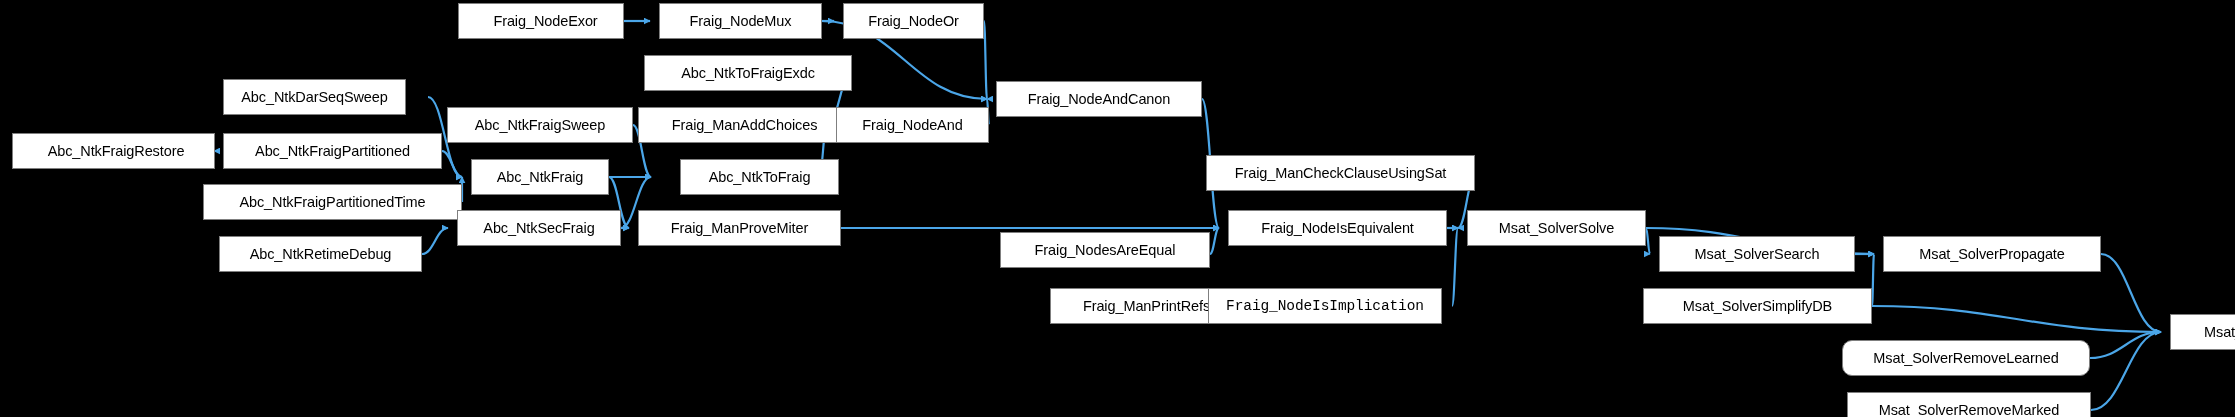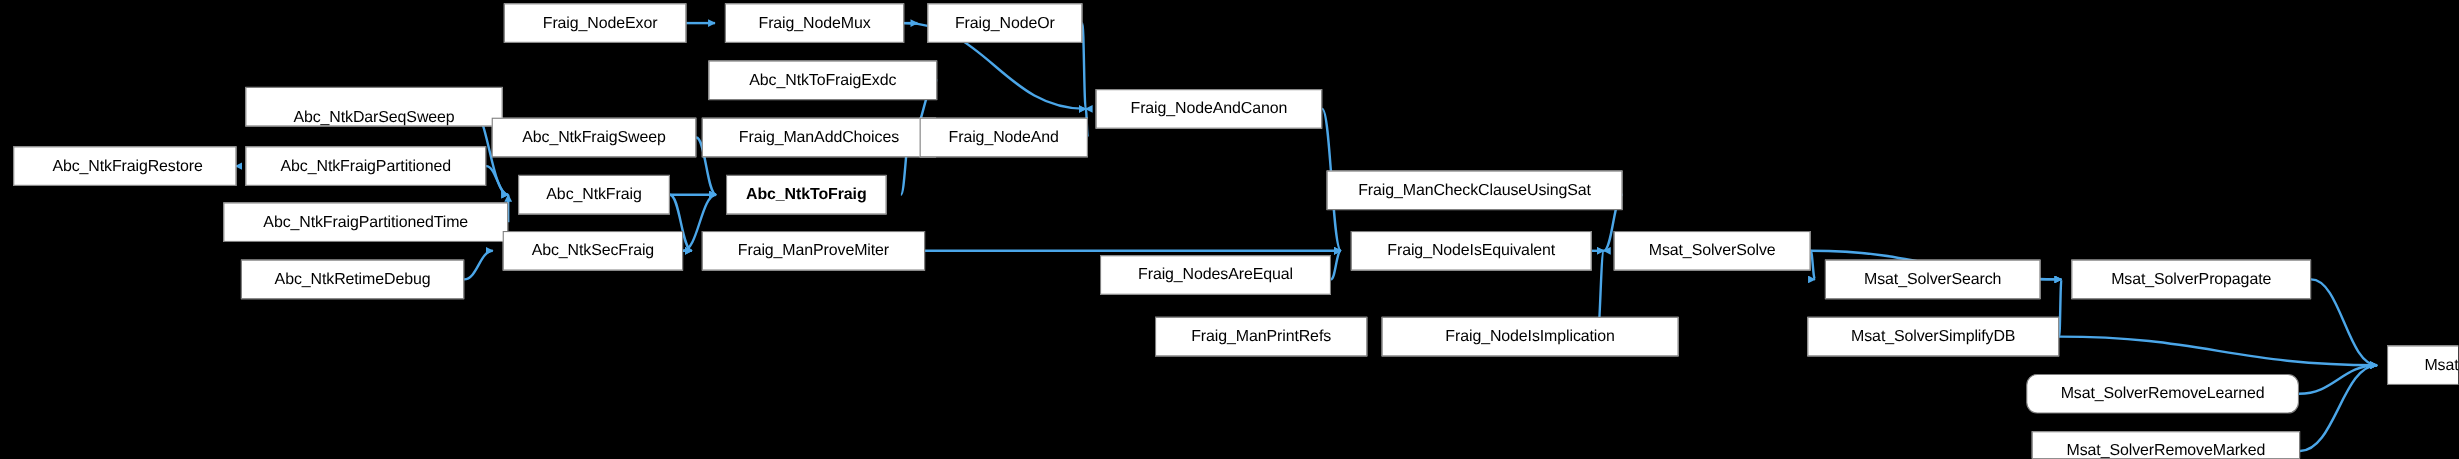--- a/index.html
+++ b/index.html
@@ -84,21 +84,21 @@
       <path d="M 1872 306 C 1872.9 306, 1873.1 254, 1874 254" fill="none" stroke="#4ba6e8" stroke-width="2.2" marker-end="url(#arrow)"></path>
       <path d="M 1872 306 C 2002.05 306, 2030.95 332, 2161 332" fill="none" stroke="#4ba6e8" stroke-width="2.2" marker-end="url(#arrow)"></path>
       <path d="M 2101 254 C 2128 254, 2134 332, 2161 332" fill="none" stroke="#4ba6e8" stroke-width="2.2" marker-end="url(#arrow)"></path>
       <path d="M 2090 358 C 2121.95 358, 2129.05 332, 2161 332" fill="none" stroke="#4ba6e8" stroke-width="2.2" marker-end="url(#arrow)"></path>
       <path d="M 2091 410 C 2122.5 410, 2129.5 332, 2161 332" fill="none" stroke="#4ba6e8" stroke-width="2.2" marker-end="url(#arrow)"></path>
     </svg>
   <div id="node-layer">
       <div class="node" style="left: 12px; top: 133px; width: 203px; height: 36px; padding-left: 12px;">
         <span class="node-label">Abc_NtkFraigRestore</span>
       </div>
-      <div class="node" style="left: 223px; top: 79px; width: 234px; height: 36px; align-items: flex-end;">
+      <div class="node" style="left: 223px; top: 79px; width: 183px; height: 36px;">
         <span class="node-label">Abc_NtkDarSeqSweep</span>
       </div>
       <div class="node" style="left: 223px; top: 133px; width: 219px; height: 36px;">
         <span class="node-label">Abc_NtkFraigPartitioned</span>
       </div>
       <div class="node" style="left: 203px; top: 184px; width: 259px; height: 36px;">
         <span class="node-label">Abc_NtkFraigPartitionedTime</span>
       </div>
       <div class="node" style="left: 219px; top: 236px; width: 203px; height: 36px;">
         <span class="node-label">Abc_NtkRetimeDebug</span>
@@ -120,21 +120,21 @@
       </div>
       <div class="node" style="left: 843px; top: 3px; width: 141px; height: 36px; justify-content: center;">
         <span class="node-label">Fraig_NodeOr</span>
       </div>
       <div class="node" style="left: 644px; top: 55px; width: 208px; height: 36px;">
         <span class="node-label">Abc_NtkToFraigExdc</span>
       </div>
       <div class="node" style="left: 638px; top: 107px; width: 213px; height: 36px;">
         <span class="node-label">Fraig_ManAddChoices</span>
       </div>
-      <div class="node" style="left: 660px; top: 159px; width: 146px; height: 36px; font-weight: bold;">
+      <div class="node" style="left: 680px; top: 159px; width: 159px; height: 36px;">
         <span class="node-label">Abc_NtkToFraig</span>
       </div>
       <div class="node" style="left: 638px; top: 210px; width: 203px; height: 36px;">
         <span class="node-label">Fraig_ManProveMiter</span>
       </div>
       <div class="node" style="left: 836px; top: 107px; width: 153px; height: 36px;">
         <span class="node-label">Fraig_NodeAnd</span>
       </div>
       <div class="node" style="left: 996px; top: 81px; width: 206px; height: 36px;">
         <span class="node-label">Fraig_NodeAndCanon</span>
@@ -144,21 +144,21 @@
       </div>
       <div class="node" style="left: 1228px; top: 210px; width: 219px; height: 36px;">
         <span class="node-label">Fraig_NodeIsEquivalent</span>
       </div>
       <div class="node" style="left: 1000px; top: 232px; width: 210px; height: 36px;">
         <span class="node-label">Fraig_NodesAreEqual</span>
       </div>
       <div class="node" style="left: 1009px; top: 288px; width: 193px; height: 36px; margin-left: 41px;">
         <span class="node-label">Fraig_ManPrintRefs</span>
       </div>
-      <div class="node" style="left: 1256px; top: 288px; width: 270px; height: 36px;">
+      <div class="node" style="left: 1208px; top: 288px; width: 234px; height: 36px; font-family: Liberation Mono, monospace;">
         <span class="node-label">Fraig_NodeIsImplication</span>
       </div>
       <div class="node" style="left: 1467px; top: 210px; width: 179px; height: 36px;">
         <span class="node-label">Msat_SolverSolve</span>
       </div>
       <div class="node" style="left: 1659px; top: 236px; width: 196px; height: 36px;">
         <span class="node-label">Msat_SolverSearch</span>
       </div>
       <div class="node" style="left: 1643px; top: 288px; width: 229px; height: 36px;">
         <span class="node-label">Msat_SolverSimplifyDB</span>

